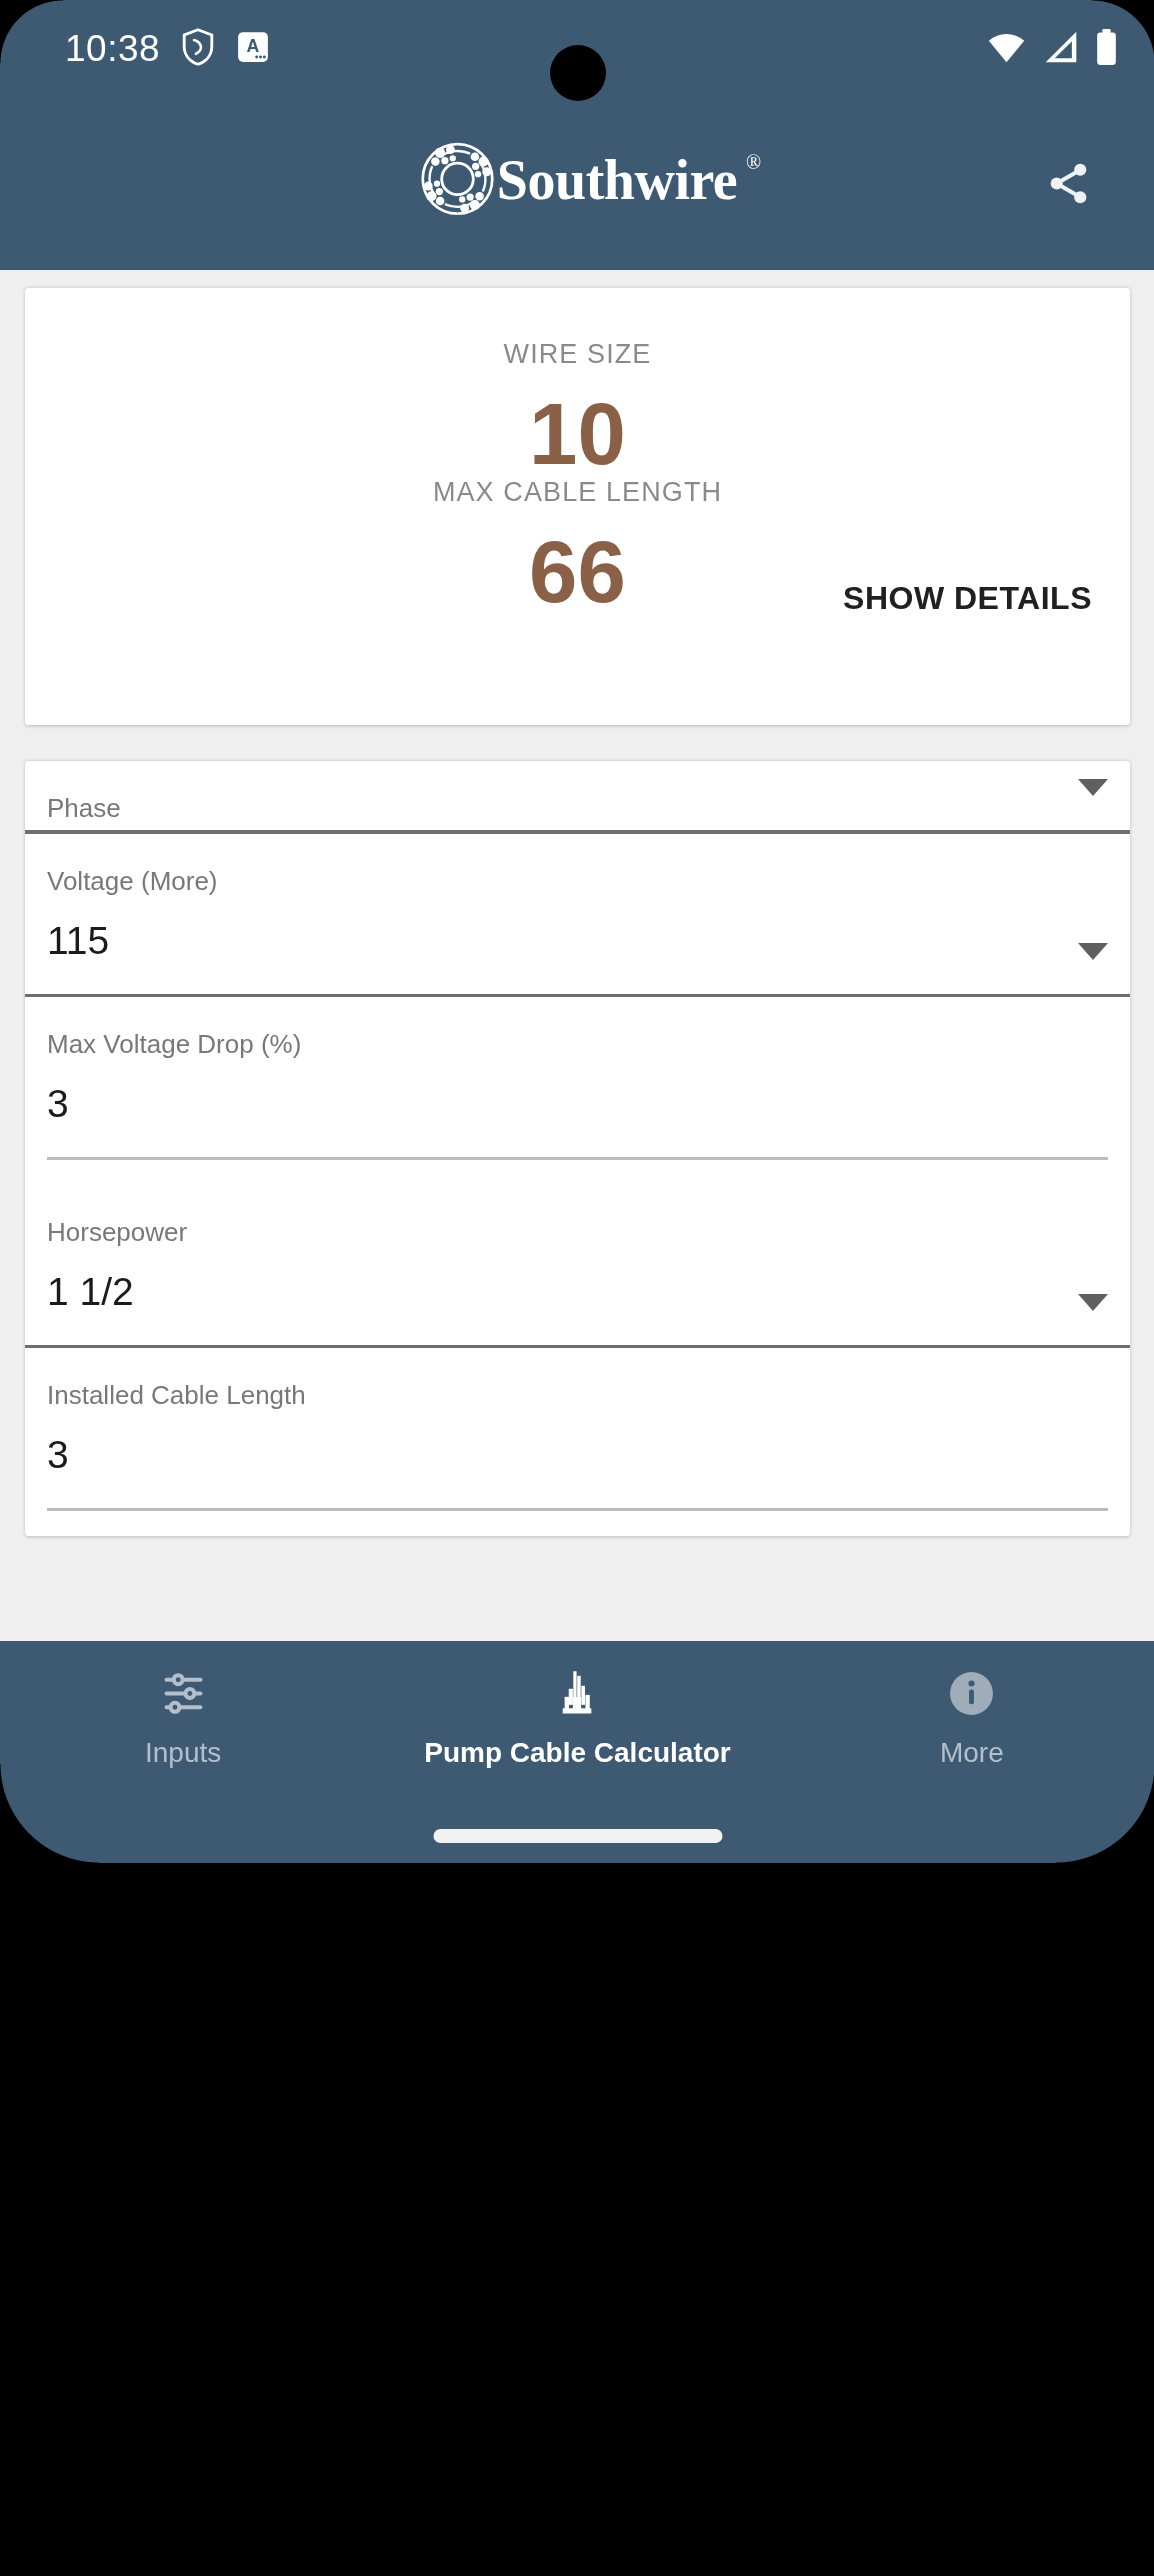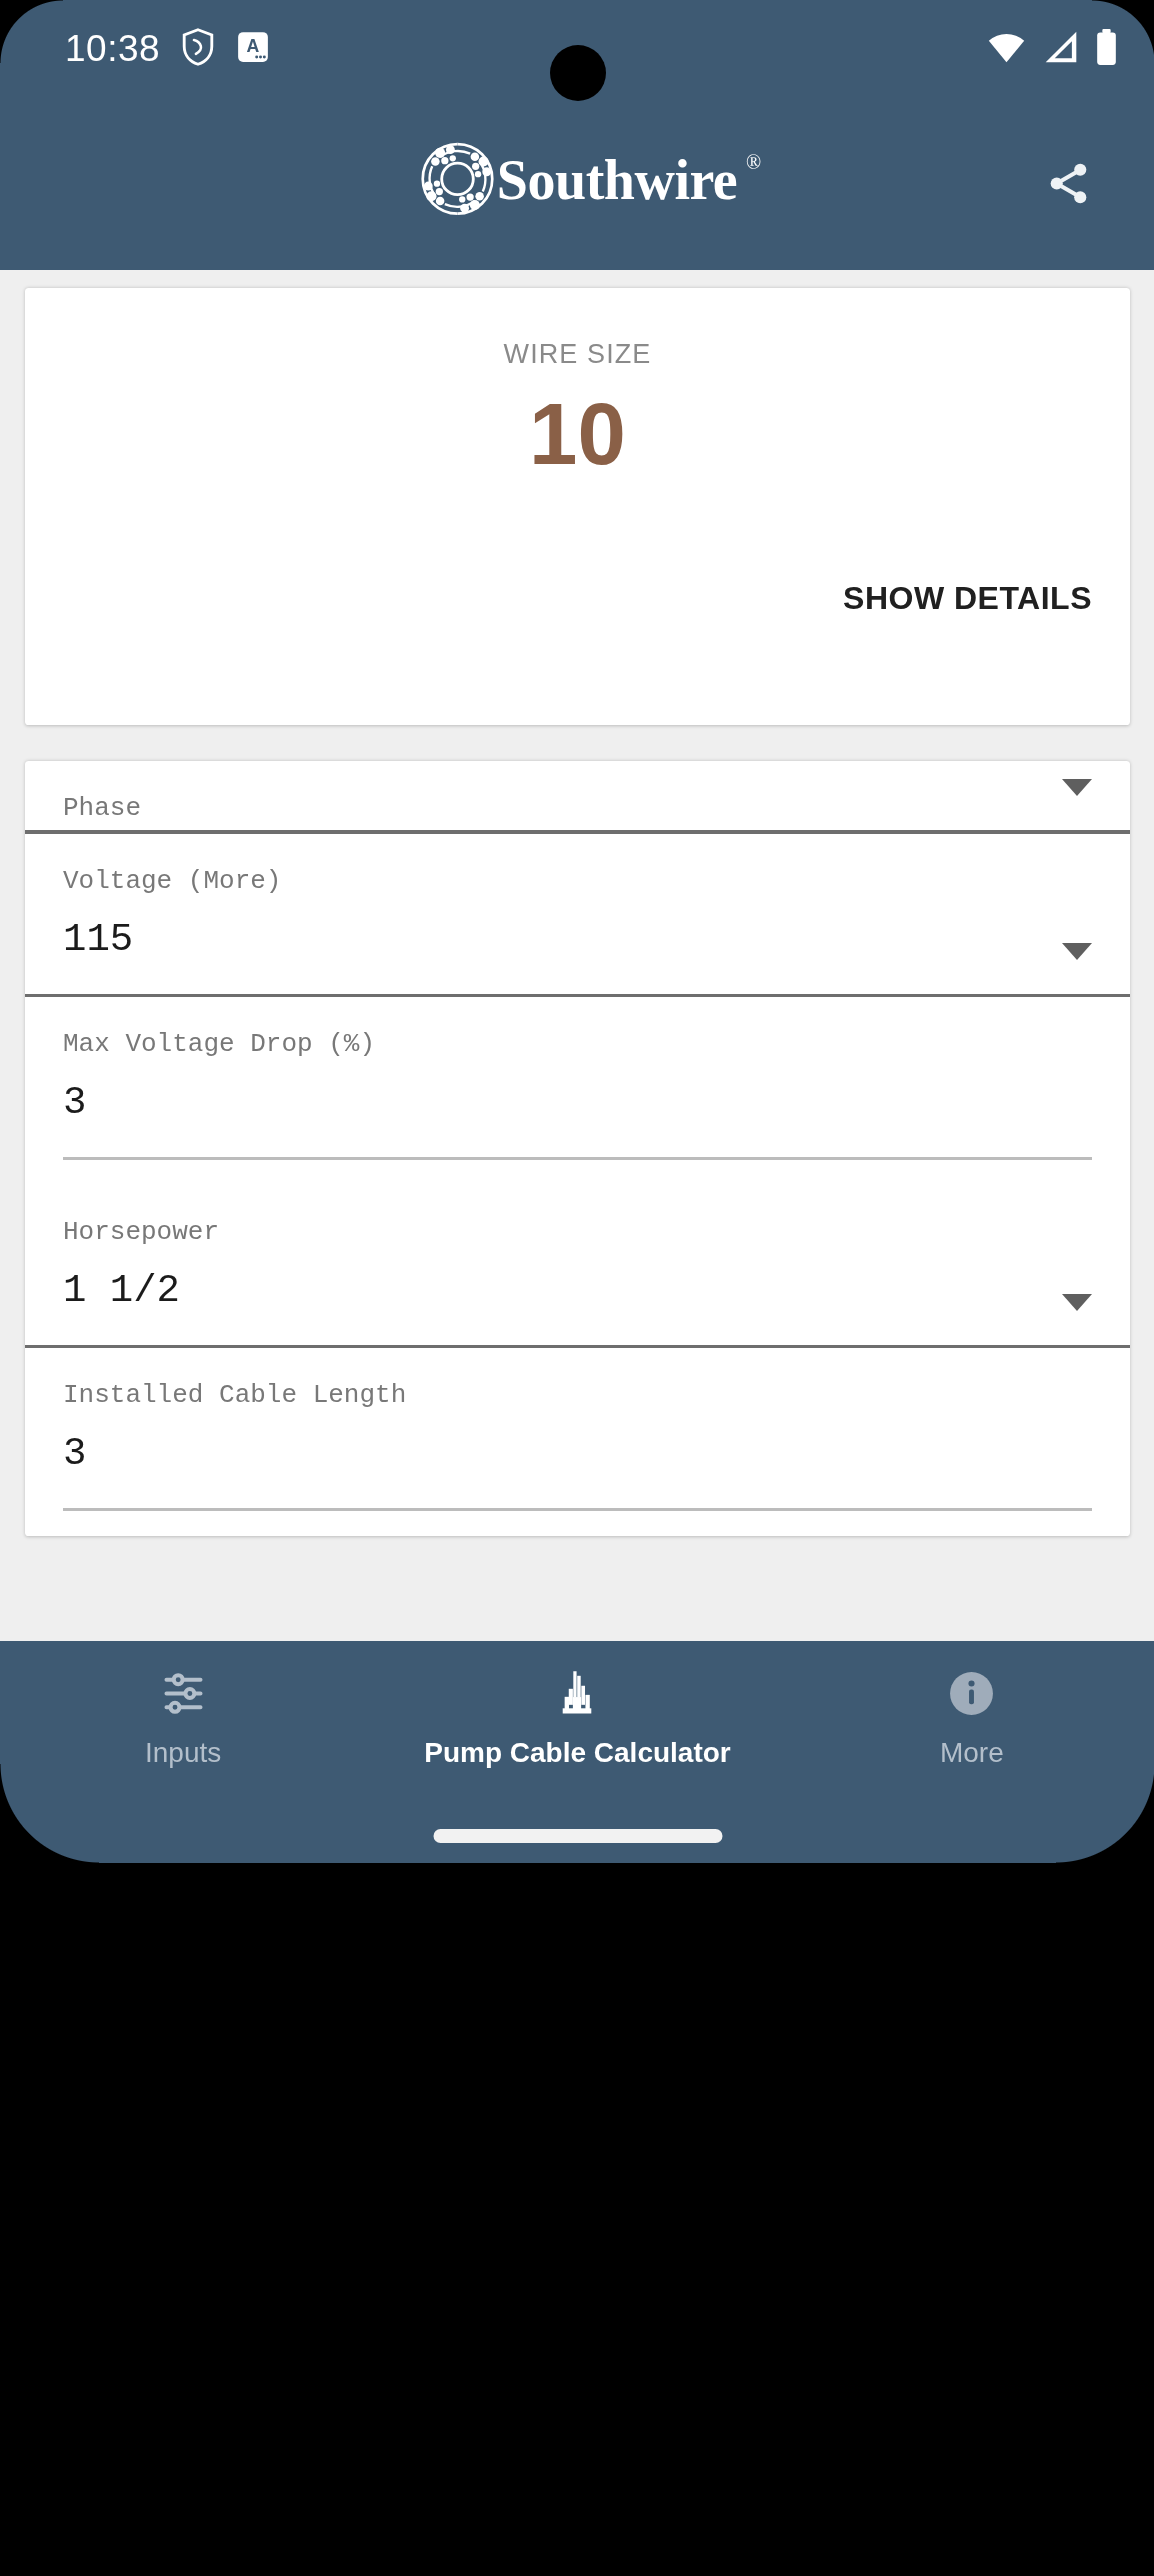--- a/index.html
+++ b/index.html
@@ -162,22 +162,21 @@
   }
 
   
   #form-card {
     margin-top: 36px;
     padding: 0;
     overflow: hidden;
   }
   .field {
     position: relative;
-    padding: 0 38px;
-    font-family: Liberation Mono, monospace;
+    padding: 0 22px;
   }
   .field-inner {
     padding: 34px 0 9px 0;
     position: relative;
   }
   .field-label {
     color: #787878;
     font-size: 26px;
     font-weight: 400;
     line-height: 1;
@@ -361,20 +360,24 @@
   </div>
 
   <div id="content">
 
     <div class="card" id="results-card">
       <div class="results-row">
         <div class="result-col">
           <div class="result-label">WIRE SIZE</div>
           <div class="result-value">10</div>
         </div>
+        <div class="result-col">
+          <div class="result-label">MAX CABLE LENGTH</div>
+          <div class="result-value">66</div>
+        </div>
       </div>
       <div class="show-details-btn">SHOW DETAILS</div>
     </div>
 
     <div class="card" id="form-card">
 
       <div class="field">
         <div class="field-inner">
           <div class="field-label">Phase</div>
           <span class="caret"></span>

